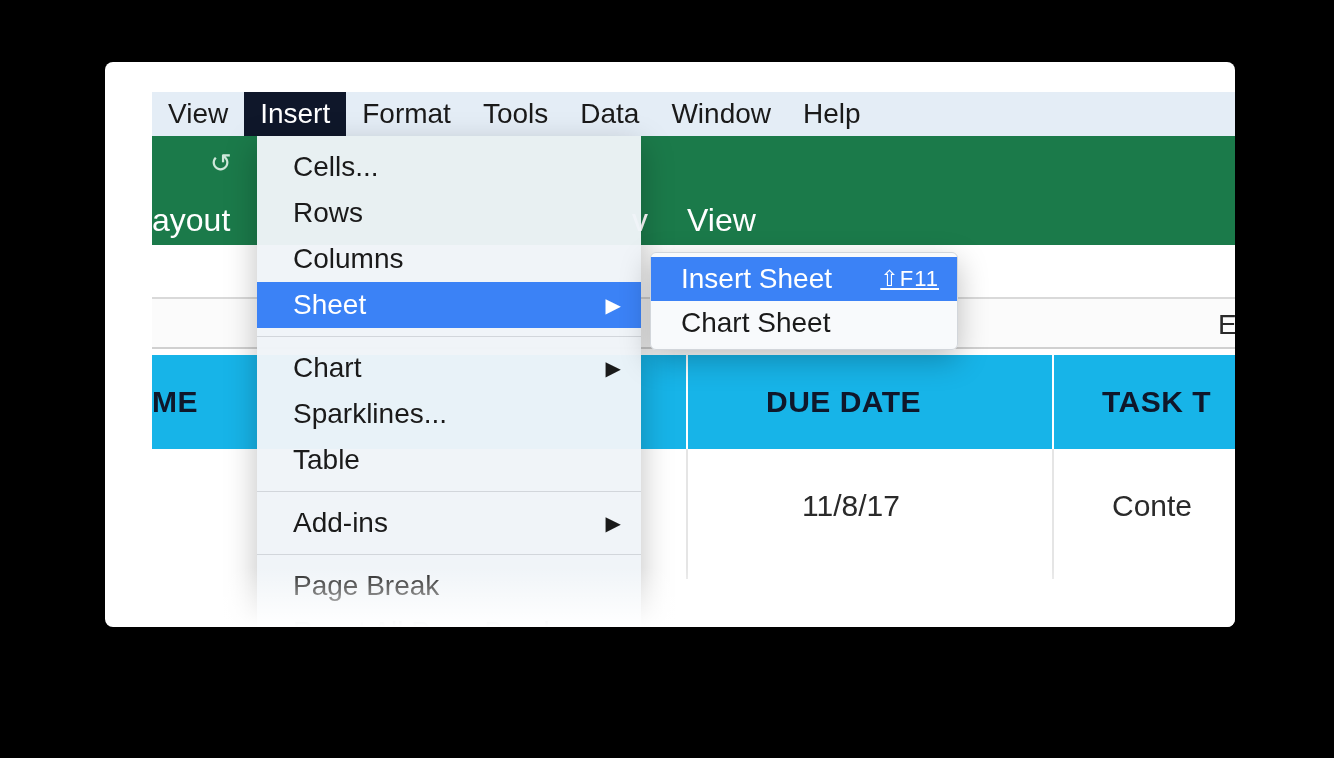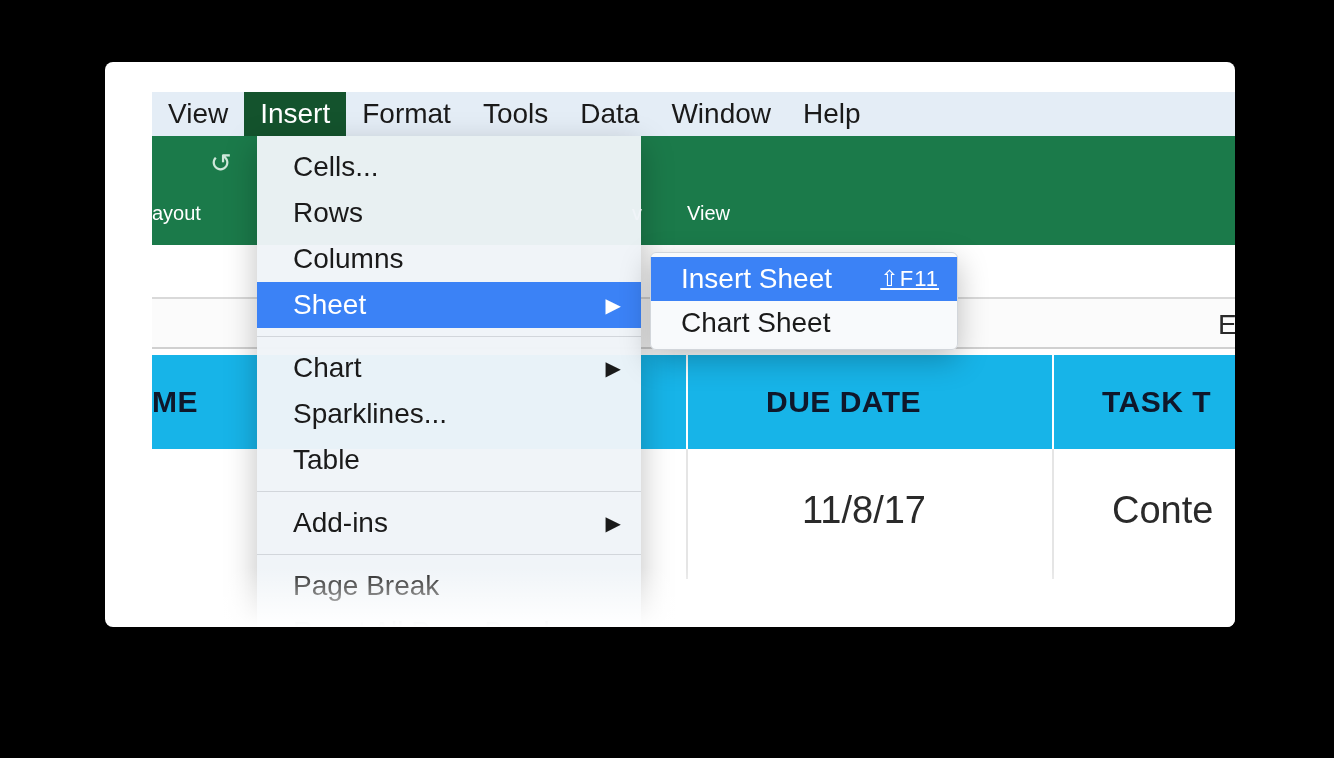--- a/index.html
+++ b/index.html
@@ -41,21 +41,21 @@
     font-size: 28px;
     color: #1a1a1a;
   }
   .menubar-item {
     padding: 6px 16px 6px 16px;
     display: flex;
     align-items: center;
     cursor: default;
   }
   .menubar-item.active {
-    background: #14532d;
+    background: #0f172a;
     color: #fff;
   }
 
   
   .ribbon {
     position: absolute;
     left: 0;
     top: 44px;
     right: 0;
     height: 109px;
@@ -67,21 +67,21 @@
     top: 14px;
     width: 26px;
     height: 26px;
     color: #cfe8da;
     font-size: 26px;
     line-height: 1;
   }
   .ribbon-tab {
     position: absolute;
     color: #fff;
-    font-size: 20px;
+    font-size: 32px;
   }
   .tab-layout { left: 0; top: 66px; }
   .tab-v-frag { left: 480px; top: 66px; }
   .tab-view  { left: 535px; top: 66px; }
 
   
   .blankrow {
     position: absolute;
     left: 0;
     top: 153px;
@@ -127,21 +127,21 @@
 
   
   .trow {
     position: absolute;
     left: 0;
     top: 357px;
     right: 0;
     height: 130px;
     background: #fff;
     color: #2a2a2a;
-    font-size: 38px;
+    font-size: 30px;
   }
   .trow .due { position: absolute; left: 650px; top: 40px; }
   .trow .task { position: absolute; left: 960px; top: 40px; }
   .trow .sep { position: absolute; top: 0; bottom: 0; width: 2px; background: #e5e5e5; }
   .tsep1 { left: 534px; }
   .tsep2 { left: 900px; }
 
   
   .fade {
     position: absolute;

